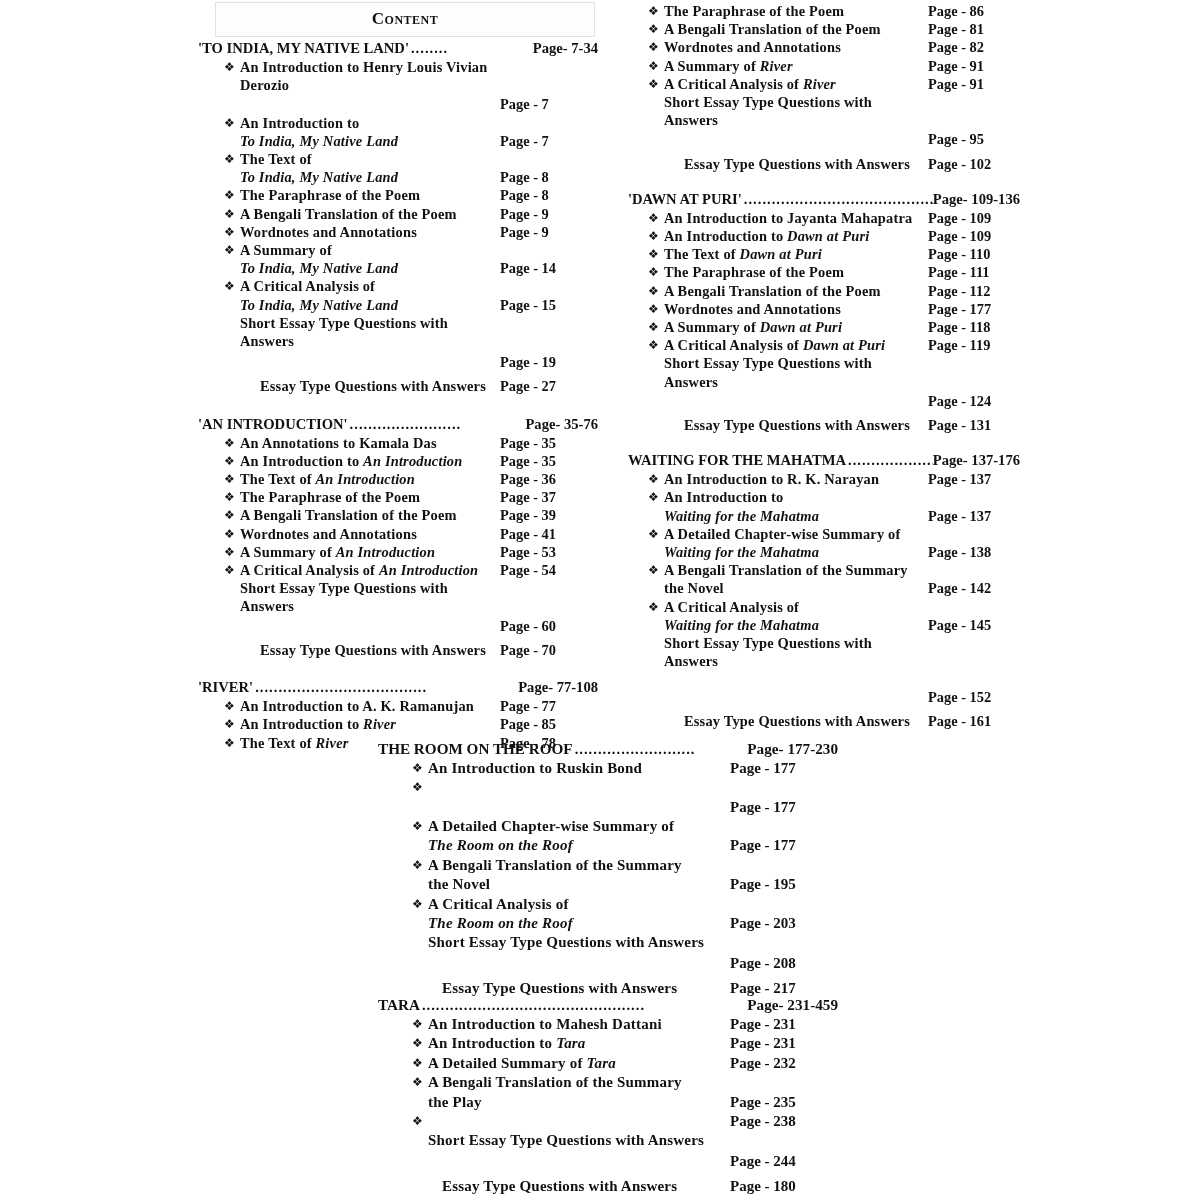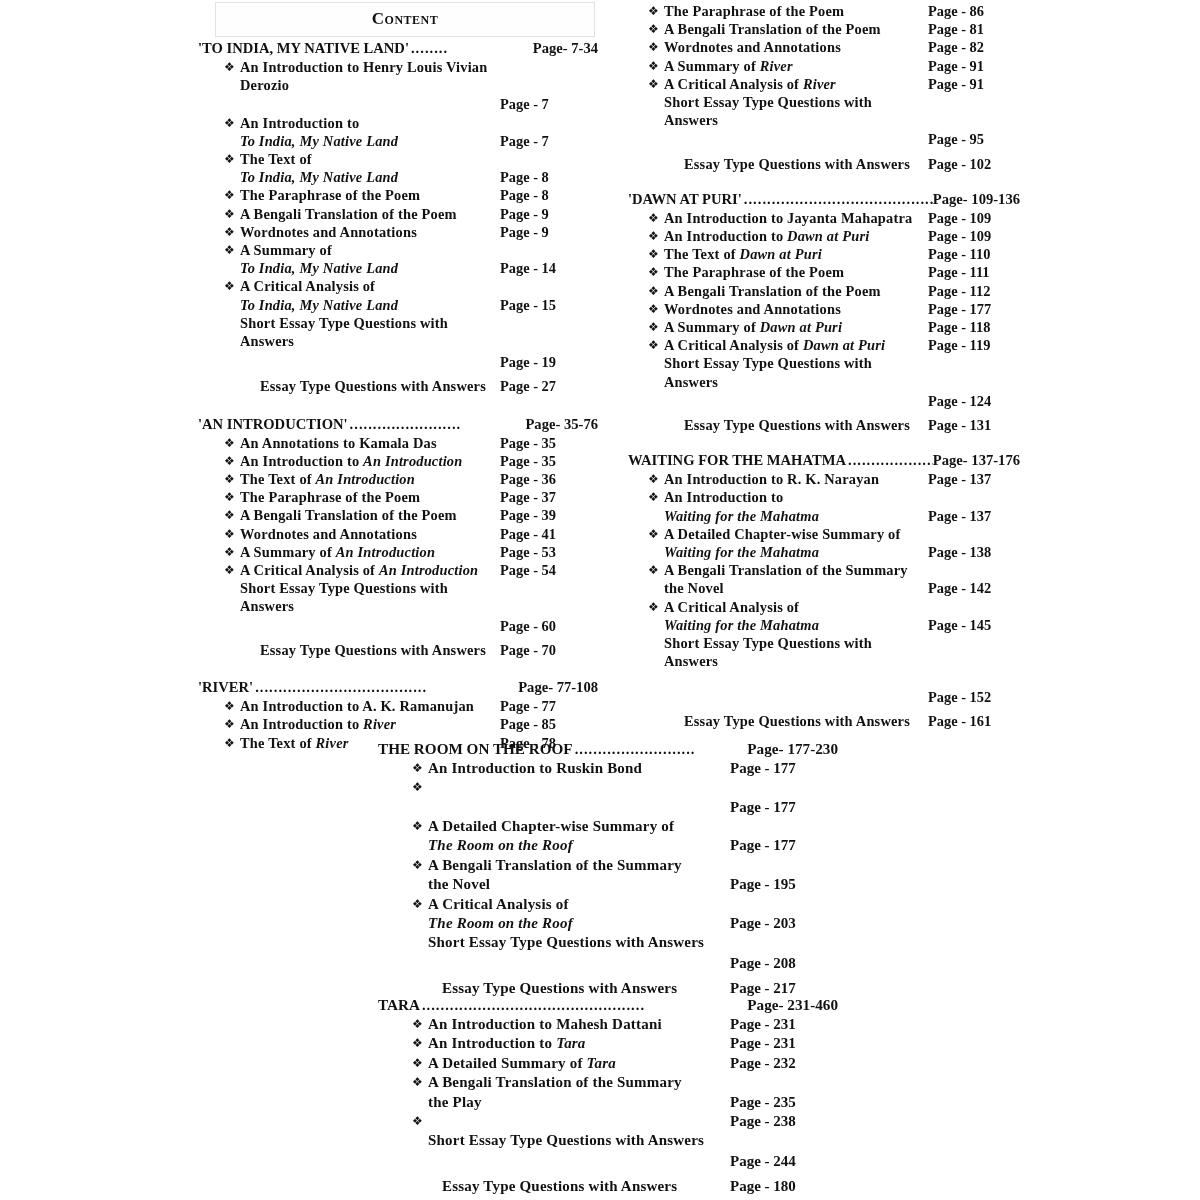--- a/index.html
+++ b/index.html
@@ -474,21 +474,21 @@
         <span class="etext subline"><span>Essay Type Questions with Answers</span></span>
         <span class="epage">Page - 217</span>
       </div>
     </div>
   <div class="col col-wide2" id="colWide2">
       <div style="height: 18px;"></div>
       <div class="sec-head">
         <span class="sh-name">TARA</span>
         <span class="sh-dots">................................................</span>
         <span class="sh-gap"></span>
-        <span class="sh-page">Page- 231-460</span>
+        <span class="sh-page">Page- 231-459</span>
       </div>
       <div class="entry">
         <span class="bullet">❖</span>
         <span class="etext"><span>An Introduction to Mahesh Dattani</span></span>
         <span class="epage">Page - 231</span>
       </div>
       <div class="entry">
         <span class="bullet">❖</span>
         <span class="etext"><span>An Introduction to </span><i class="it">Tara</i></span>
         <span class="epage">Page - 231</span>

